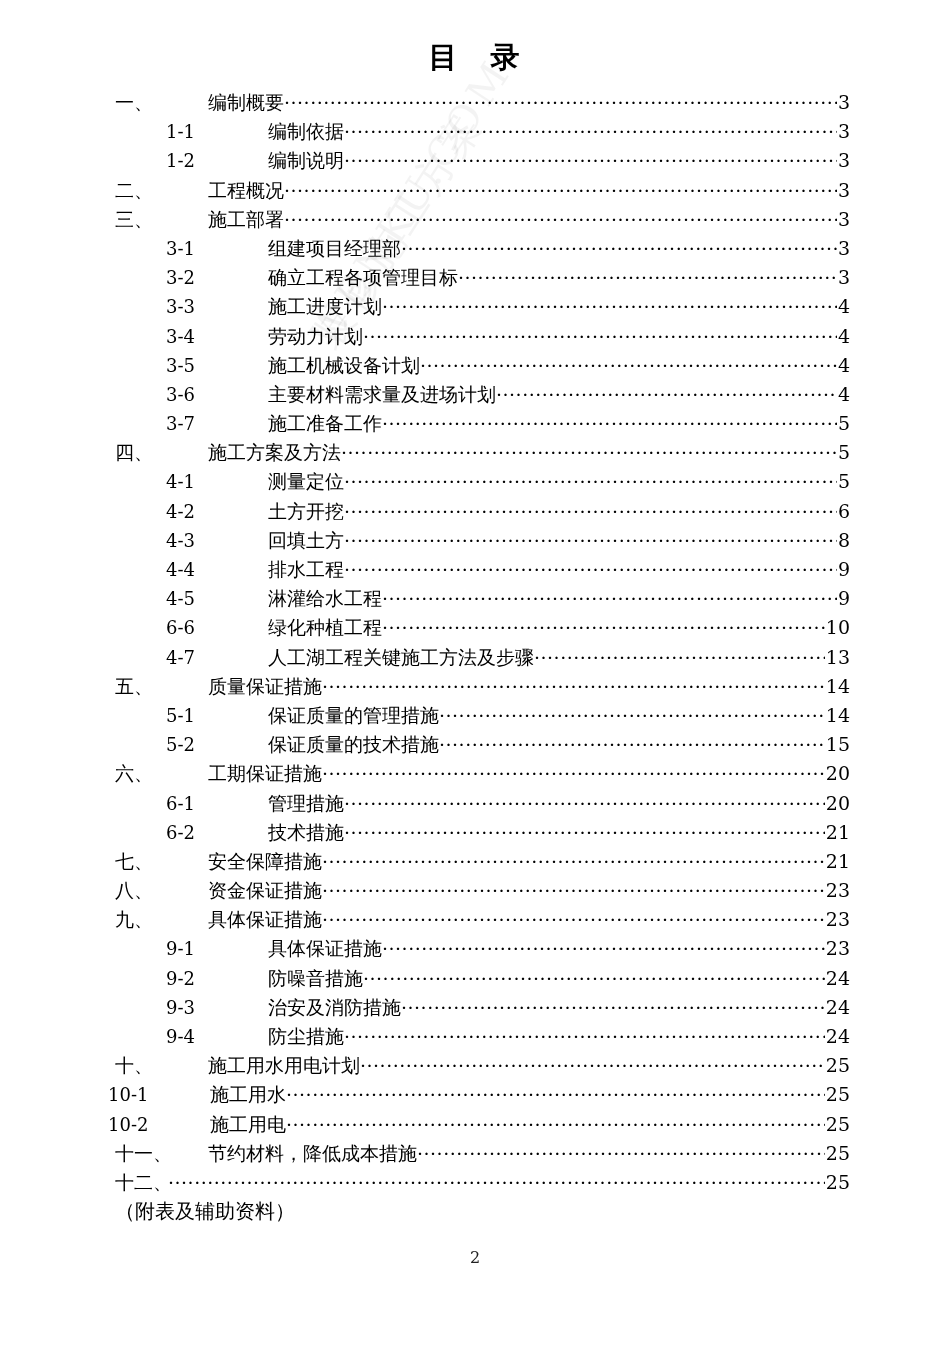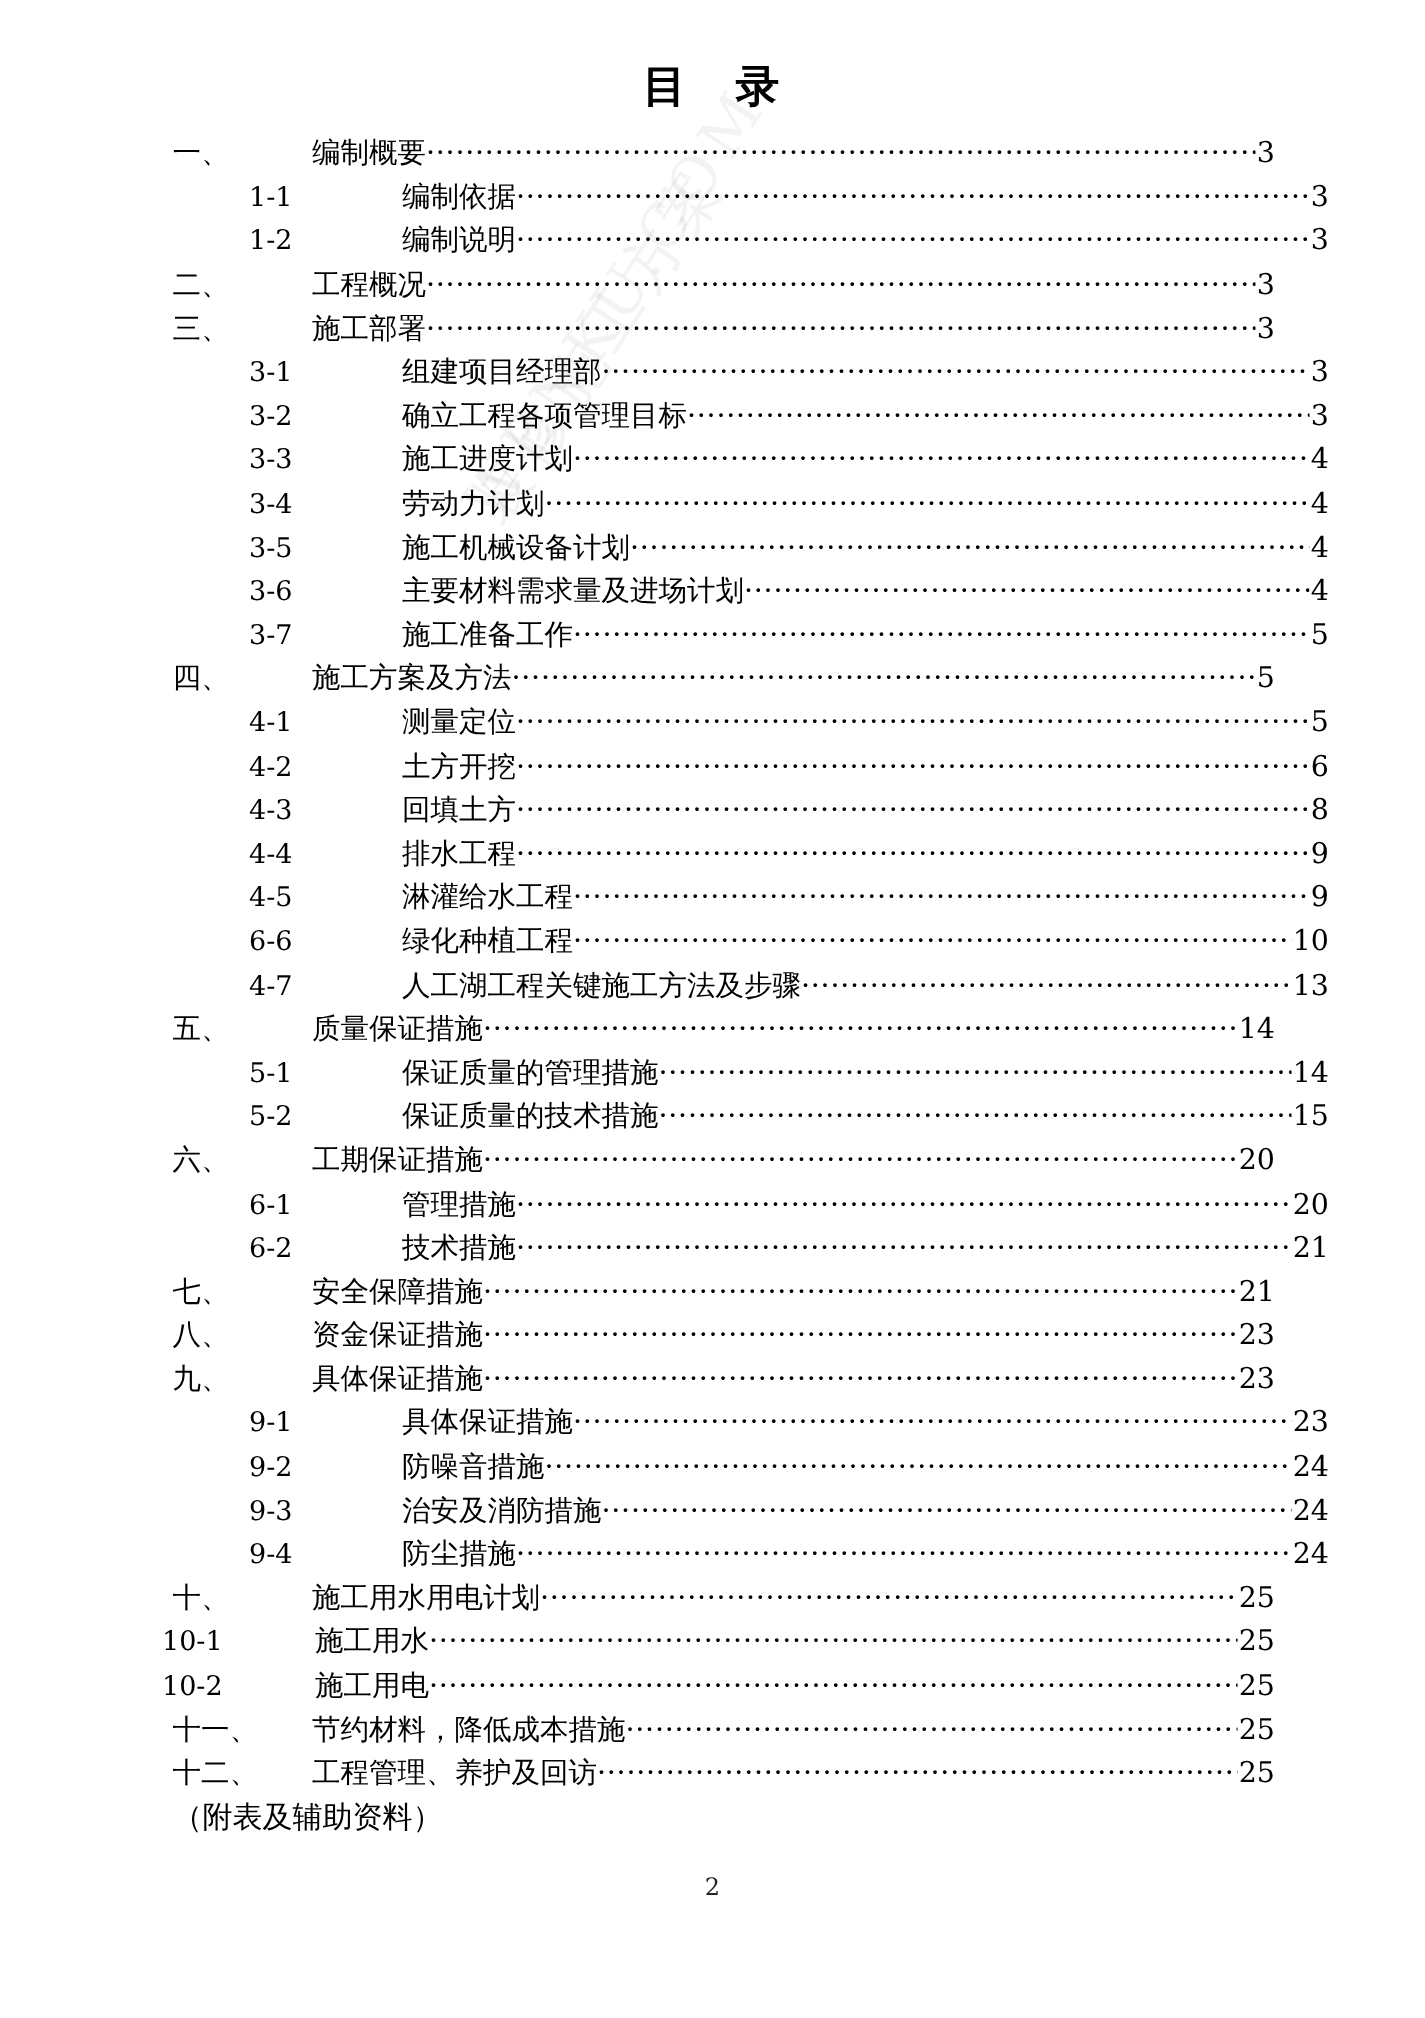--- a/index.html
+++ b/index.html
@@ -104,21 +104,21 @@
     text-align: right;
     padding-left: 1px;
   }
 
   
   .lvl1 { padding-left: 115px; padding-right: 100px; }
   .lvl1 .num { width: 53px; }
   .lvl1 .title { margin-right: 0; }
 
   
-  .lvl2 { padding-left: 166px; padding-right: 64px; }
+  .lvl2 { padding-left: 166px; padding-right: 100px; }
   .lvl2 .num { width: 62px; font-size: 18px; }
 
   
   .lvl2w { padding-left: 108px; padding-right: 100px; }
   .lvl2w .num { width: 62px; font-size: 18px; }
 
   
   .plain {
     padding-left: 115px;
     font-size: 20px;
@@ -369,21 +369,20 @@
         <span class="pg">25</span>
       </div>
       <div class="toc-row lvl1">
         <span class="num">十一、</span>
         <span class="title">节约材料，降低成本措施</span>
         <span class="leader"></span>
         <span class="pg">25</span>
       </div>
       <div class="toc-row lvl1">
         <span class="num">十二、</span>
-        <span class="title">工程管理、养护及回访</span>
         <span class="leader"></span>
         <span class="pg">25</span>
       </div>
       <div class="plain">（附表及辅助资料）</div>
     </div>
 
   <div class="page-number">2</div>
 
 </div>
 

